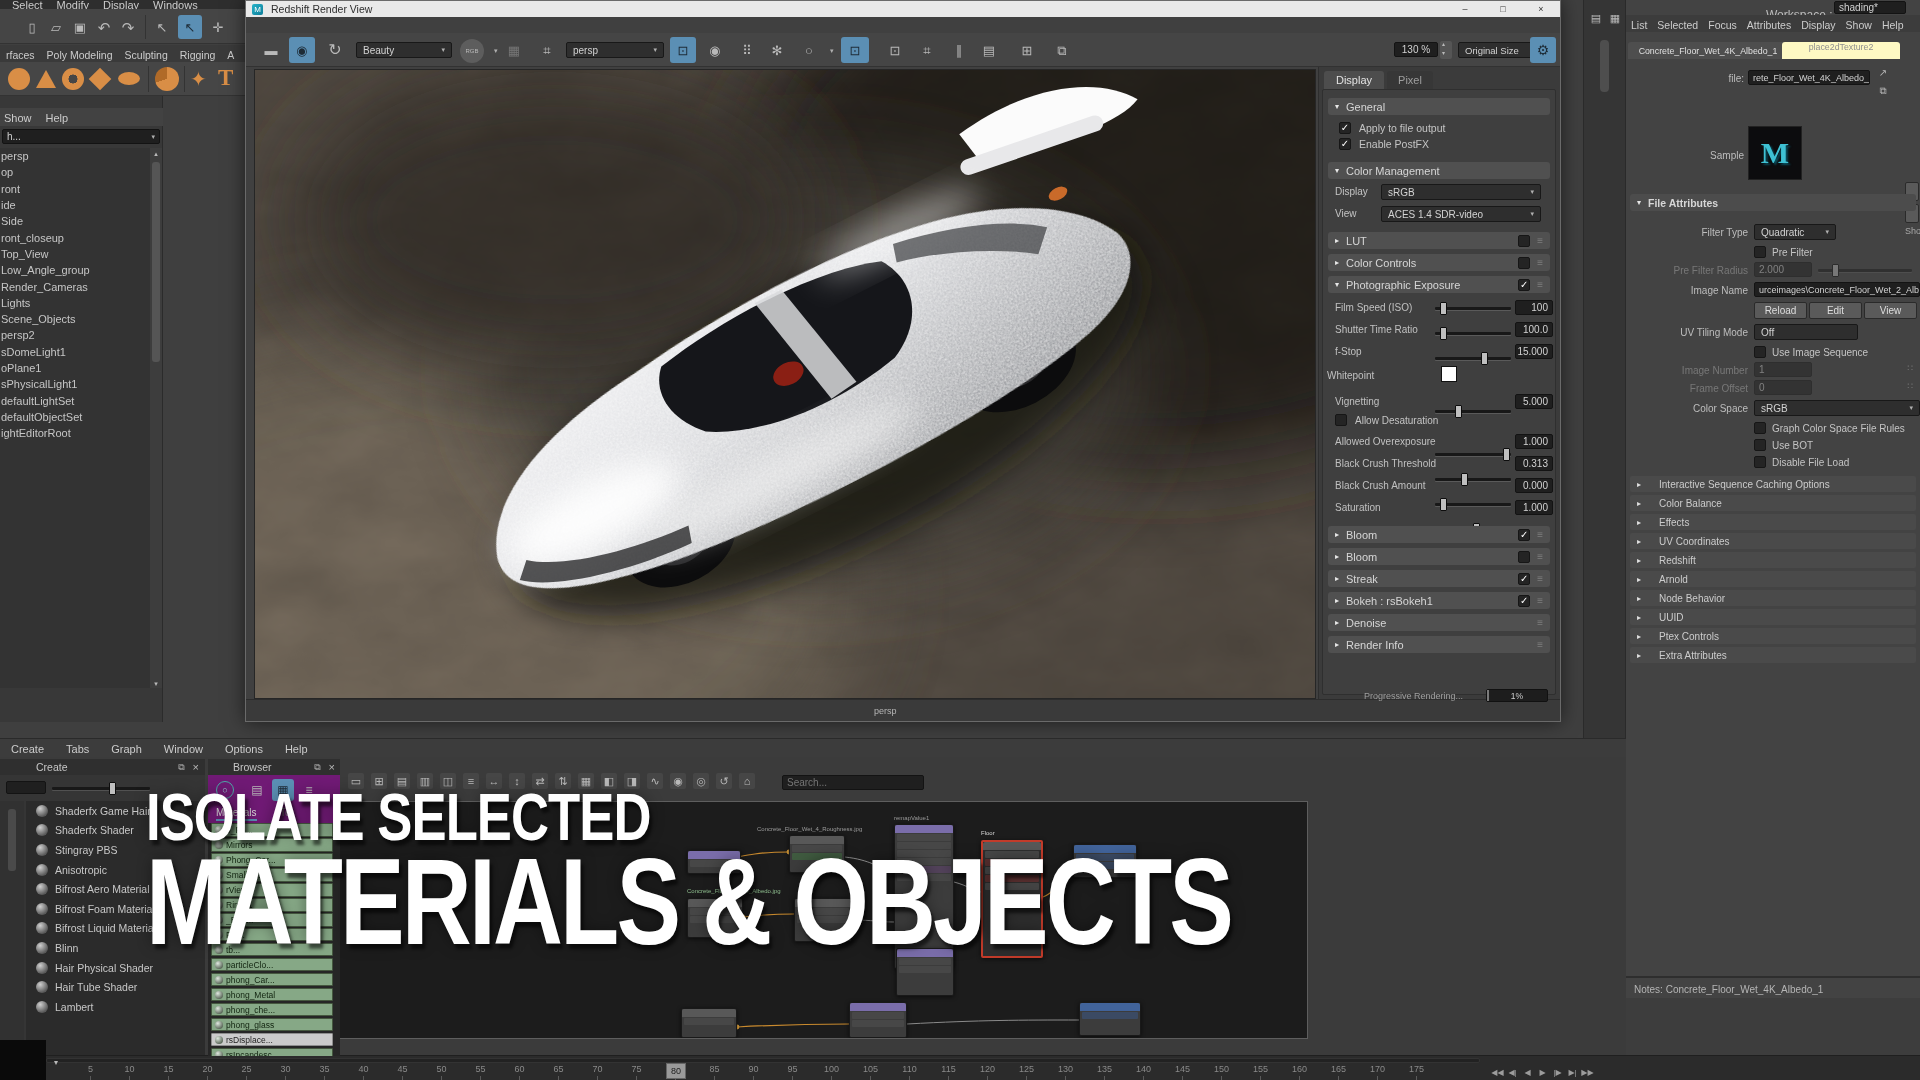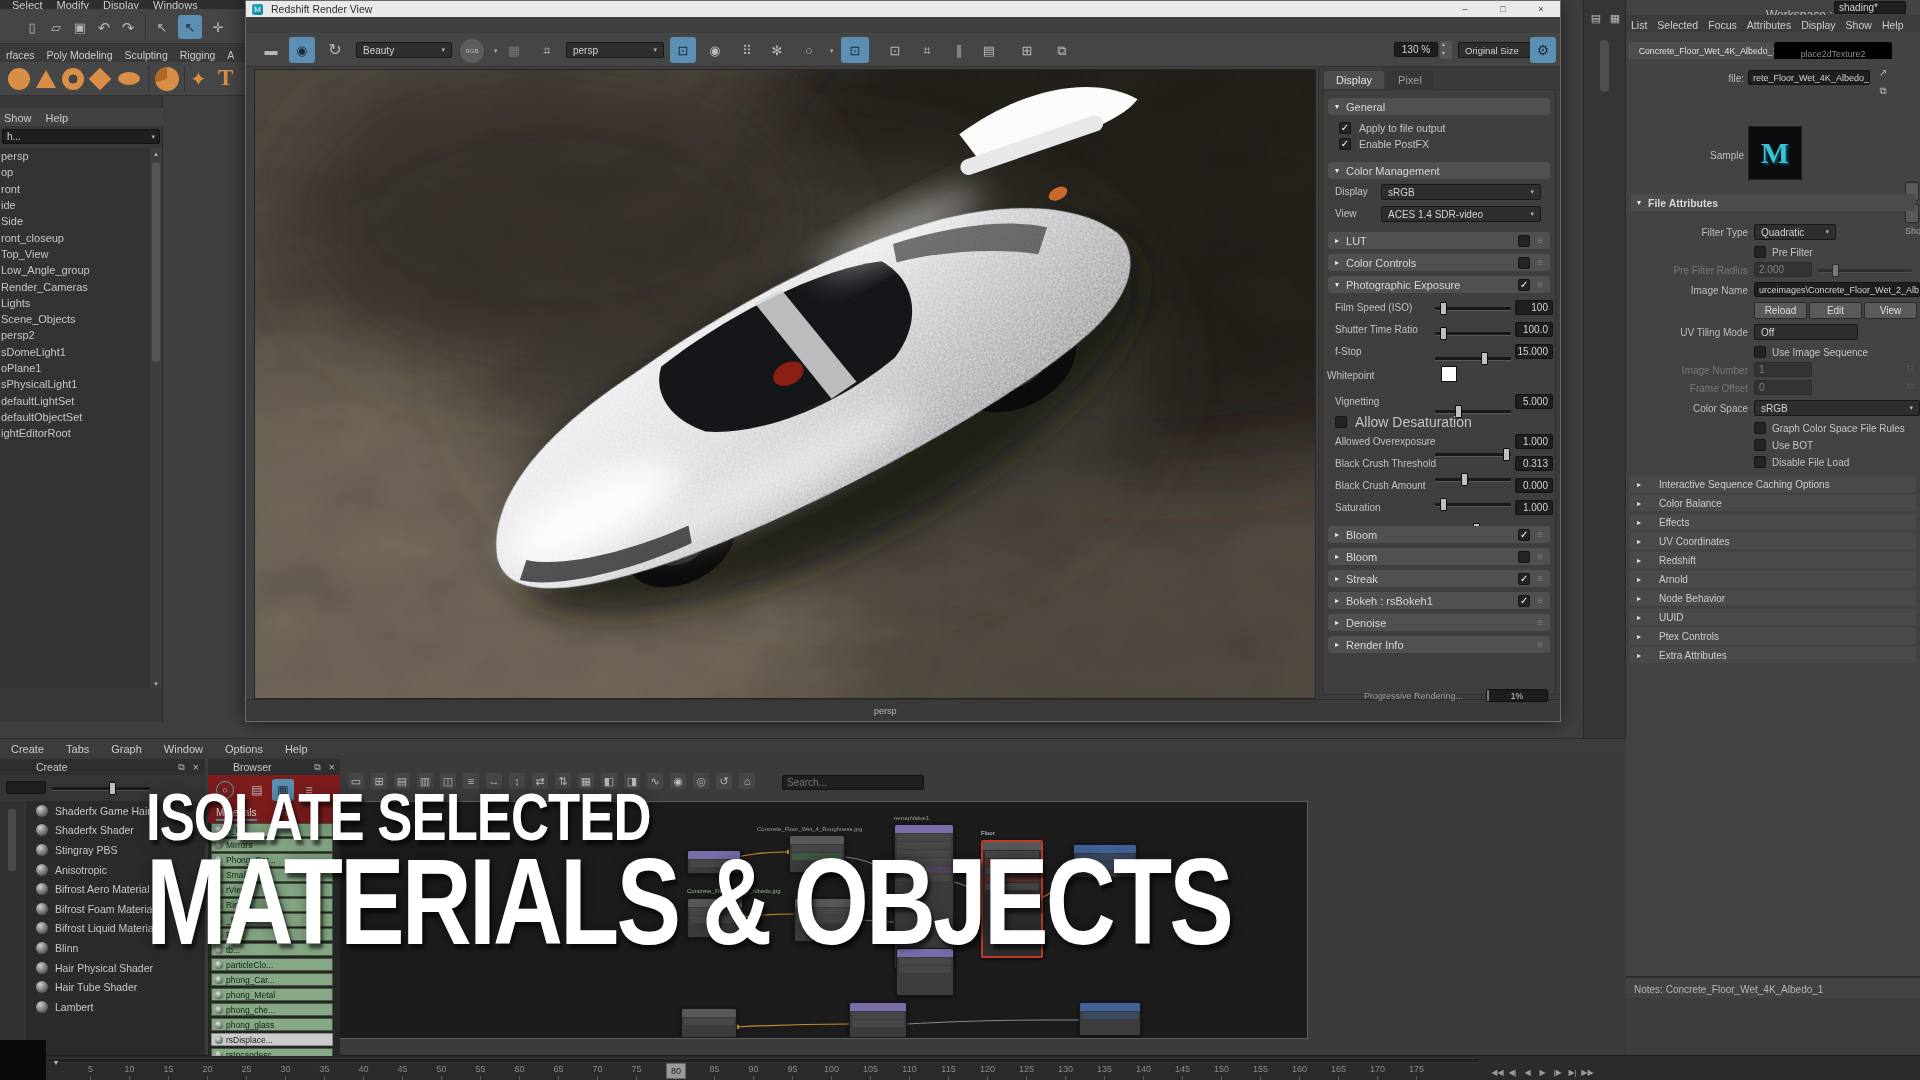--- a/index.html
+++ b/index.html
@@ -352,21 +352,21 @@
           <span class="a lbl" style="left:12px;top:306px">Vignetting</span>
           <div class="a sl" style="left:112px;top:311px;width:76px">
               <div class="sh" style="left:26%"></div>
             </div>
           <div class="a fld val" style="left:192px;top:304px;width:38px">
               <span>5.000</span>
             </div>
         </div>
         <div class="a row" style="left:12px;top:324px">
           <span class="chk"></span>
-          <span class="tx" style="font-size:14px">Allow Desaturation</span>
+          <span class="tx" style="font-size:10px">Allow Desaturation</span>
         </div>
         <div class="srow">
           <span class="a lbl" style="left:12px;top:346px">Allowed Overexposure</span>
           <div class="a sl" style="left:112px;top:351px;width:76px">
               <div class="sh" style="left:90%"></div>
             </div>
           <div class="a fld val" style="left:192px;top:344px;width:38px">
               <span>1.000</span>
             </div>
         </div>
@@ -461,21 +461,21 @@
     <span class="a tiny" style="left:140px;top:8px;color:#bdbdbd;font-size:12px">Workspace :</span>
     <div class="a fld" style="left:208px;top:1px;width:72px;height:13px">
       <span>shading*</span>
     </div>
     <div class="a" style="left:0;top:15px;width:294px;height:17px;background:#3c3c3c">
       
     <span class="menu-item" style="margin:2px 5px 0 5px;font-size:10.5px">List</span><span class="menu-item" style="margin:2px 5px 0 5px;font-size:10.5px">Selected</span><span class="menu-item" style="margin:2px 5px 0 5px;font-size:10.5px">Focus</span><span class="menu-item" style="margin:2px 5px 0 5px;font-size:10.5px">Attributes</span><span class="menu-item" style="margin:2px 5px 0 5px;font-size:10.5px">Display</span><span class="menu-item" style="margin:2px 5px 0 5px;font-size:10.5px">Show</span><span class="menu-item" style="margin:2px 5px 0 5px;font-size:10.5px">Help</span></div>
     <div class="a" style="left:2px;top:42px;width:160px;height:17px;background:#4e4e4e;border-radius:3px 3px 0 0;display:flex;align-items:center;justify-content:center">
       <span style="font-size:8.8px;color:#e0e0e0;white-space:nowrap">Concrete_Floor_Wet_4K_Albedo_1</span>
     </div>
-    <div class="a" style="left:148px;top:42px;width:118px;height:17px;background:#000000;border-radius:3px 3px 0 0;display:flex;align-items:flex-end;justify-content:center">
+    <div class="a" style="left:156px;top:42px;width:118px;height:17px;background:#fef9c3;border-radius:3px 3px 0 0;display:flex;align-items:flex-start;justify-content:center">
       <span style="font-size:8.8px;color:#8f8f8f">place2dTexture2</span>
     </div>
 
     <span class="a lblr" style="left:60px;top:73px;width:58px">file:</span>
     <div class="a fld" style="left:122px;top:70px;width:122px">
       <span style="font-size:9px">rete_Floor_Wet_4K_Albedo_1</span>
     </div>
     <span class="a ib" style="left:250px;top:66px;width:14px;height:14px;font-size:10px">↗</span>
     <span class="a ib" style="left:250px;top:84px;width:14px;height:14px;font-size:10px">⧉</span>
     <div class="a btn" style="left:279px;top:182px;width:14px;height:19px"></div>
@@ -679,21 +679,21 @@
             <span>Hair Tube Shader</span>
           </div>
 
           <div class="cr-item">
             <span class="ball"></span>
             <span>Lambert</span>
           </div>
         </div>
     </div>
 
-    <div class="a" style="left:208px;top:20px;width:132px;height:297px;background:#7f1d1d;z-index:5">
+    <div class="a" style="left:208px;top:20px;width:132px;height:297px;background:#701a75;z-index:5">
       <div class="a row" style="left:0;top:0;width:132px;height:16px;background:#2f2f2f;padding:0 5px">
         <span style="margin-left:20px;font-size:10.5px;color:#c6c6c6">Browser</span>
         <span style="flex:1"></span>
         <span class="ib" style="font-size:9px">⧉</span>
         <span class="ib" style="font-size:11px">×</span>
       </div>
       <span class="a ib" style="left:8px;top:22px;width:18px;height:18px;border:1px solid #4ea8a8;border-radius:50%;color:#8fd3d3;font-size:9px">○</span>
       <span class="a ib" style="left:40px;top:22px;width:18px;height:18px;font-size:12px">▤</span>
       <span class="a ib blue" style="left:64px;top:20px;width:22px;height:22px;font-size:12px">▦</span>
       <span class="a ib" style="left:92px;top:22px;width:18px;height:18px;font-size:12px">≡</span>

